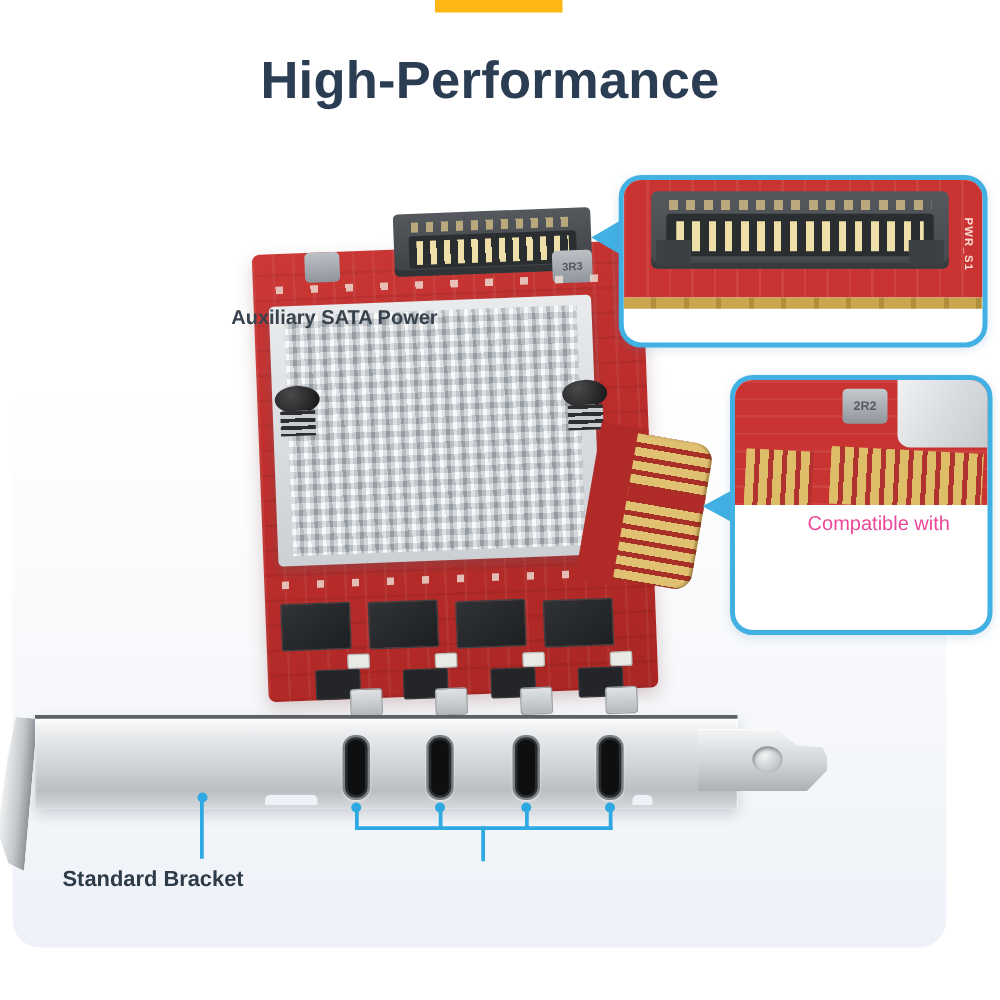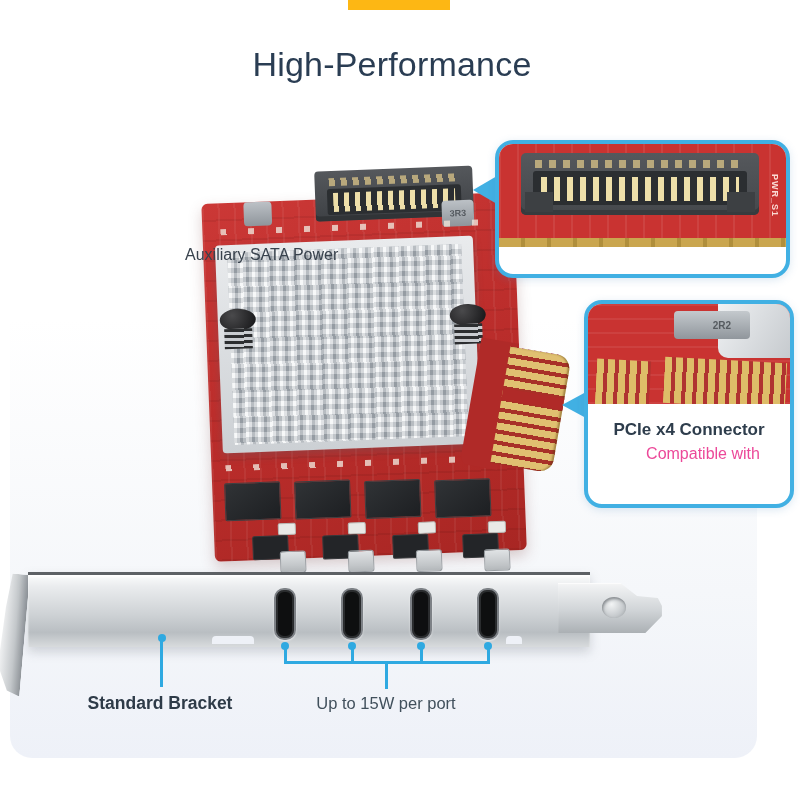--- a/index.html
+++ b/index.html
@@ -7,22 +7,22 @@
           font-family:"Liberation Sans",sans-serif;}
   .abs{position:absolute;}
 
   
   .bg-panel{left:10px;top:0;width:747px;height:758px;
     background:linear-gradient(180deg,#ffffff 0%,#ffffff 42%,#f5f7fa 78%,#eef1f8 100%);
     border-radius:0 0 22px 22px;}
   .top-tab{left:348px;top:0;width:102px;height:10px;background:#fdb714;}
 
   
-  .title{left:0;top:42px;width:784px;text-align:center;font-weight:400;
-    font-size:34px;line-height:44px;color:#2a3d53;letter-spacing:.2px;}
+  .title{left:0;top:42px;width:784px;text-align:center;font-weight:700;
+    font-size:42px;line-height:44px;color:#2a3d53;letter-spacing:.2px;}
 
   
   .card-rot{left:0;top:0;width:800px;height:800px;transform:rotate(-2.2deg);transform-origin:362px 375px;}
   .pcb{left:208px;top:198px;width:312px;height:358px;border-radius:6px;
     background:linear-gradient(160deg,#cb3836 0%,#bd2e2c 45%,#a82623 100%);
     box-shadow:0 6px 14px rgba(120,60,60,.25);}
   .pcb-traces{left:208px;top:198px;width:312px;height:358px;border-radius:6px;
     background:repeating-linear-gradient(90deg,rgba(255,255,255,.06) 0 2px,transparent 2px 16px),
                repeating-linear-gradient(0deg,rgba(0,0,0,.06) 0 2px,transparent 2px 20px);}
   .sata-conn{left:322px;top:170px;width:158px;height:50px;border-radius:4px;
@@ -52,21 +52,21 @@
   .usb-back{width:24px;height:20px;border-radius:3px;background:linear-gradient(#e0e3e5,#b6babd);
     border:1px solid #9ba0a4;}
   .smd-row{height:6px;background:repeating-linear-gradient(90deg,#efe2d8 0 6px,transparent 6px 28px);opacity:.8;}
   .pcie{left:468px;top:352px;width:110px;height:132px;transform:rotate(12deg);}
   .pcie-stub{left:0;top:0;width:38px;height:128px;background:#b02a28;border-radius:0 0 0 8px;}
   .pcie-gold{left:30px;top:4px;width:62px;height:118px;border-radius:0 14px 14px 0;
     background:repeating-linear-gradient(180deg,#e0c071 0 7px,#a83028 7px 11px);
     box-shadow:inset -2px 0 2px rgba(90,60,10,.45);}
   .pcie-notch{left:30px;top:46px;width:62px;height:12px;background:#b02a28;}
 
-  .aux-label{left:185px;top:246px;font-weight:400;font-size:16px;color:#38424d;z-index:6;}
+  .aux-label{left:185px;top:246px;font-weight:700;font-size:16px;color:#38424d;z-index:6;}
 
   
   .bracket-bar{left:28px;top:572px;width:562px;height:72px;z-index:4;
     background:linear-gradient(180deg,#fbfcfc 0%,#eaecee 16%,#ced2d5 55%,#b9bec2 80%,#d8dbdd 100%);
     border-top:3px solid #5d6165;
     box-shadow:inset 0 2px 2px rgba(255,255,255,.9),0 5px 10px rgba(110,118,128,.28);}
   .bracket-left-tab{left:6px;top:574px;width:24px;height:122px;z-index:3;
     transform:rotate(5deg);transform-origin:top center;
     background:linear-gradient(90deg,#f2f3f4,#c3c7ca 60%,#8f9499);
     clip-path:polygon(28% 0,100% 0,100% 100%,46% 96%,0 76%,12% 28%);}
@@ -79,21 +79,21 @@
     box-shadow:inset 1px 2px 3px rgba(70,75,80,.55);}
   .notch{background:#eef1f7;height:8px;z-index:5;border-radius:4px 4px 0 0;}
   .usb-port{width:18px;height:48px;border-radius:10px;background:#0e0f10;z-index:6;
     border:2px solid #7d8186;box-shadow:inset 0 0 0 2px #2a2c2e,0 1px 2px rgba(255,255,255,.6);}
 
   
   .dot{width:8px;height:8px;border-radius:50%;background:#2fa9e1;z-index:7;}
   .lead{background:#2fa9e1;z-index:7;}
 
   
-  .blabel{width:220px;text-align:center;z-index:7;}
+  .blabel{width:220px;z-index:7;}
   .blabel .t{font-weight:700;font-size:17.5px;color:#2e3b48;line-height:24px;}
   .blabel .s{font-size:16.5px;color:#41505c;line-height:24px;}
 
   
   .inset{background:#fff;border:4px solid #41b0e3;border-radius:18px;overflow:hidden;z-index:8;
     box-shadow:0 2px 8px rgba(80,140,190,.20);}
   .tail{width:0;height:0;z-index:8;}
   .inset1{left:495px;top:140px;width:287px;height:130px;}
   .i1-photo{left:0;top:0;width:100%;height:94px;background:#c93331;}
   .i1-traces{left:0;top:0;width:100%;height:94px;
@@ -112,23 +112,23 @@
     color:rgba(255,236,230,.9);font-weight:700;}
   .inset2{left:584px;top:300px;width:202px;height:200px;}
   .i2-photo{left:0;top:0;width:100%;height:100px;background:#c93331;overflow:hidden;}
   .i2-traces{left:0;top:0;width:100%;height:100px;
     background:repeating-linear-gradient(0deg,rgba(255,255,255,.07) 0 2px,transparent 2px 14px);}
   .i2-hs{right:0;top:0;width:72px;height:54px;border-radius:0 0 0 10px;
     background:linear-gradient(120deg,#eff1f3,#c6cace);}
   .i2-gold{top:56px;height:46px;
     background:repeating-linear-gradient(90deg,#debd68 0 7px,#b03330 7px 11px);
     transform:rotate(3deg);}
-  .i2-comp{left:86px;top:7px;width:56px;height:28px;border-radius:4px;
+  .i2-comp{left:86px;top:7px;width:36px;height:28px;border-radius:4px;
     background:linear-gradient(#c4c9cd,#90969c);font-size:10px;color:#565b60;font-weight:700;
-    display:flex;align-items:center;justify-content:center;padding-left:20px;}
+    display:flex;align-items:center;justify-content:center;}
   .i2-text{left:0;top:104px;width:100%;text-align:center;}
   .i2-text .t{font-weight:700;font-size:17px;color:#2e3d4c;line-height:24px;margin-top:10px;}
   .i2-text .s{font-size:16px;color:#ec4899;line-height:23px;padding-left:28px;}
 </style>
 </head>
 <body>
 
 <div class="canvas">
 
   <div class="abs bg-panel"></div>
@@ -214,21 +214,20 @@
   <div class="abs lead" style="left:351px;top:648px;width:3px;height:16px;"></div>
   <div class="abs lead" style="left:420px;top:648px;width:3px;height:16px;"></div>
   <div class="abs lead" style="left:487px;top:648px;width:3px;height:16px;"></div>
   <div class="abs lead" style="left:284px;top:661px;width:206px;height:3px;"></div>
   <div class="abs lead" style="left:385px;top:661px;width:3px;height:28px;"></div>
 
   <div class="abs blabel" style="left:50px;top:691px;">
     <div class="t">Standard Bracket</div>
   </div>
   <div class="abs blabel" style="left:276px;top:691px;">
-    <div class="s">Up to 15W per port</div>
   </div>
 
   <div class="abs tail" style="left:473px;top:176px;border-top:14px solid transparent;border-bottom:14px solid transparent;border-right:24px solid #41b0e3;"></div>
   <div class="abs inset inset1">
     <div class="abs i1-photo"></div>
     <div class="abs i1-traces"></div>
     <div class="abs i1-conn">
       <div class="abs i1-dashes"></div>
       <div class="abs i1-cavity"></div>
       <div class="abs i1-pins"></div>
@@ -242,18 +241,17 @@
   <div class="abs tail" style="left:562px;top:392px;border-top:13px solid transparent;border-bottom:13px solid transparent;border-right:24px solid #41b0e3;"></div>
   <div class="abs inset inset2">
     <div class="abs i2-photo">
       <div class="abs i2-traces"></div>
       <div class="abs i2-hs"></div>
       <div class="abs i2-comp">2R2</div>
       <div class="abs i2-gold" style="left:8px;width:54px;"></div>
       <div class="abs i2-gold" style="left:76px;width:122px;"></div>
     </div>
     <div class="abs i2-text">
-      <div class="t">PCIe x4 Connector</div>
       <div class="s">Compatible with</div>
     </div>
   </div>
 
 </div>
 
 </body></html>

